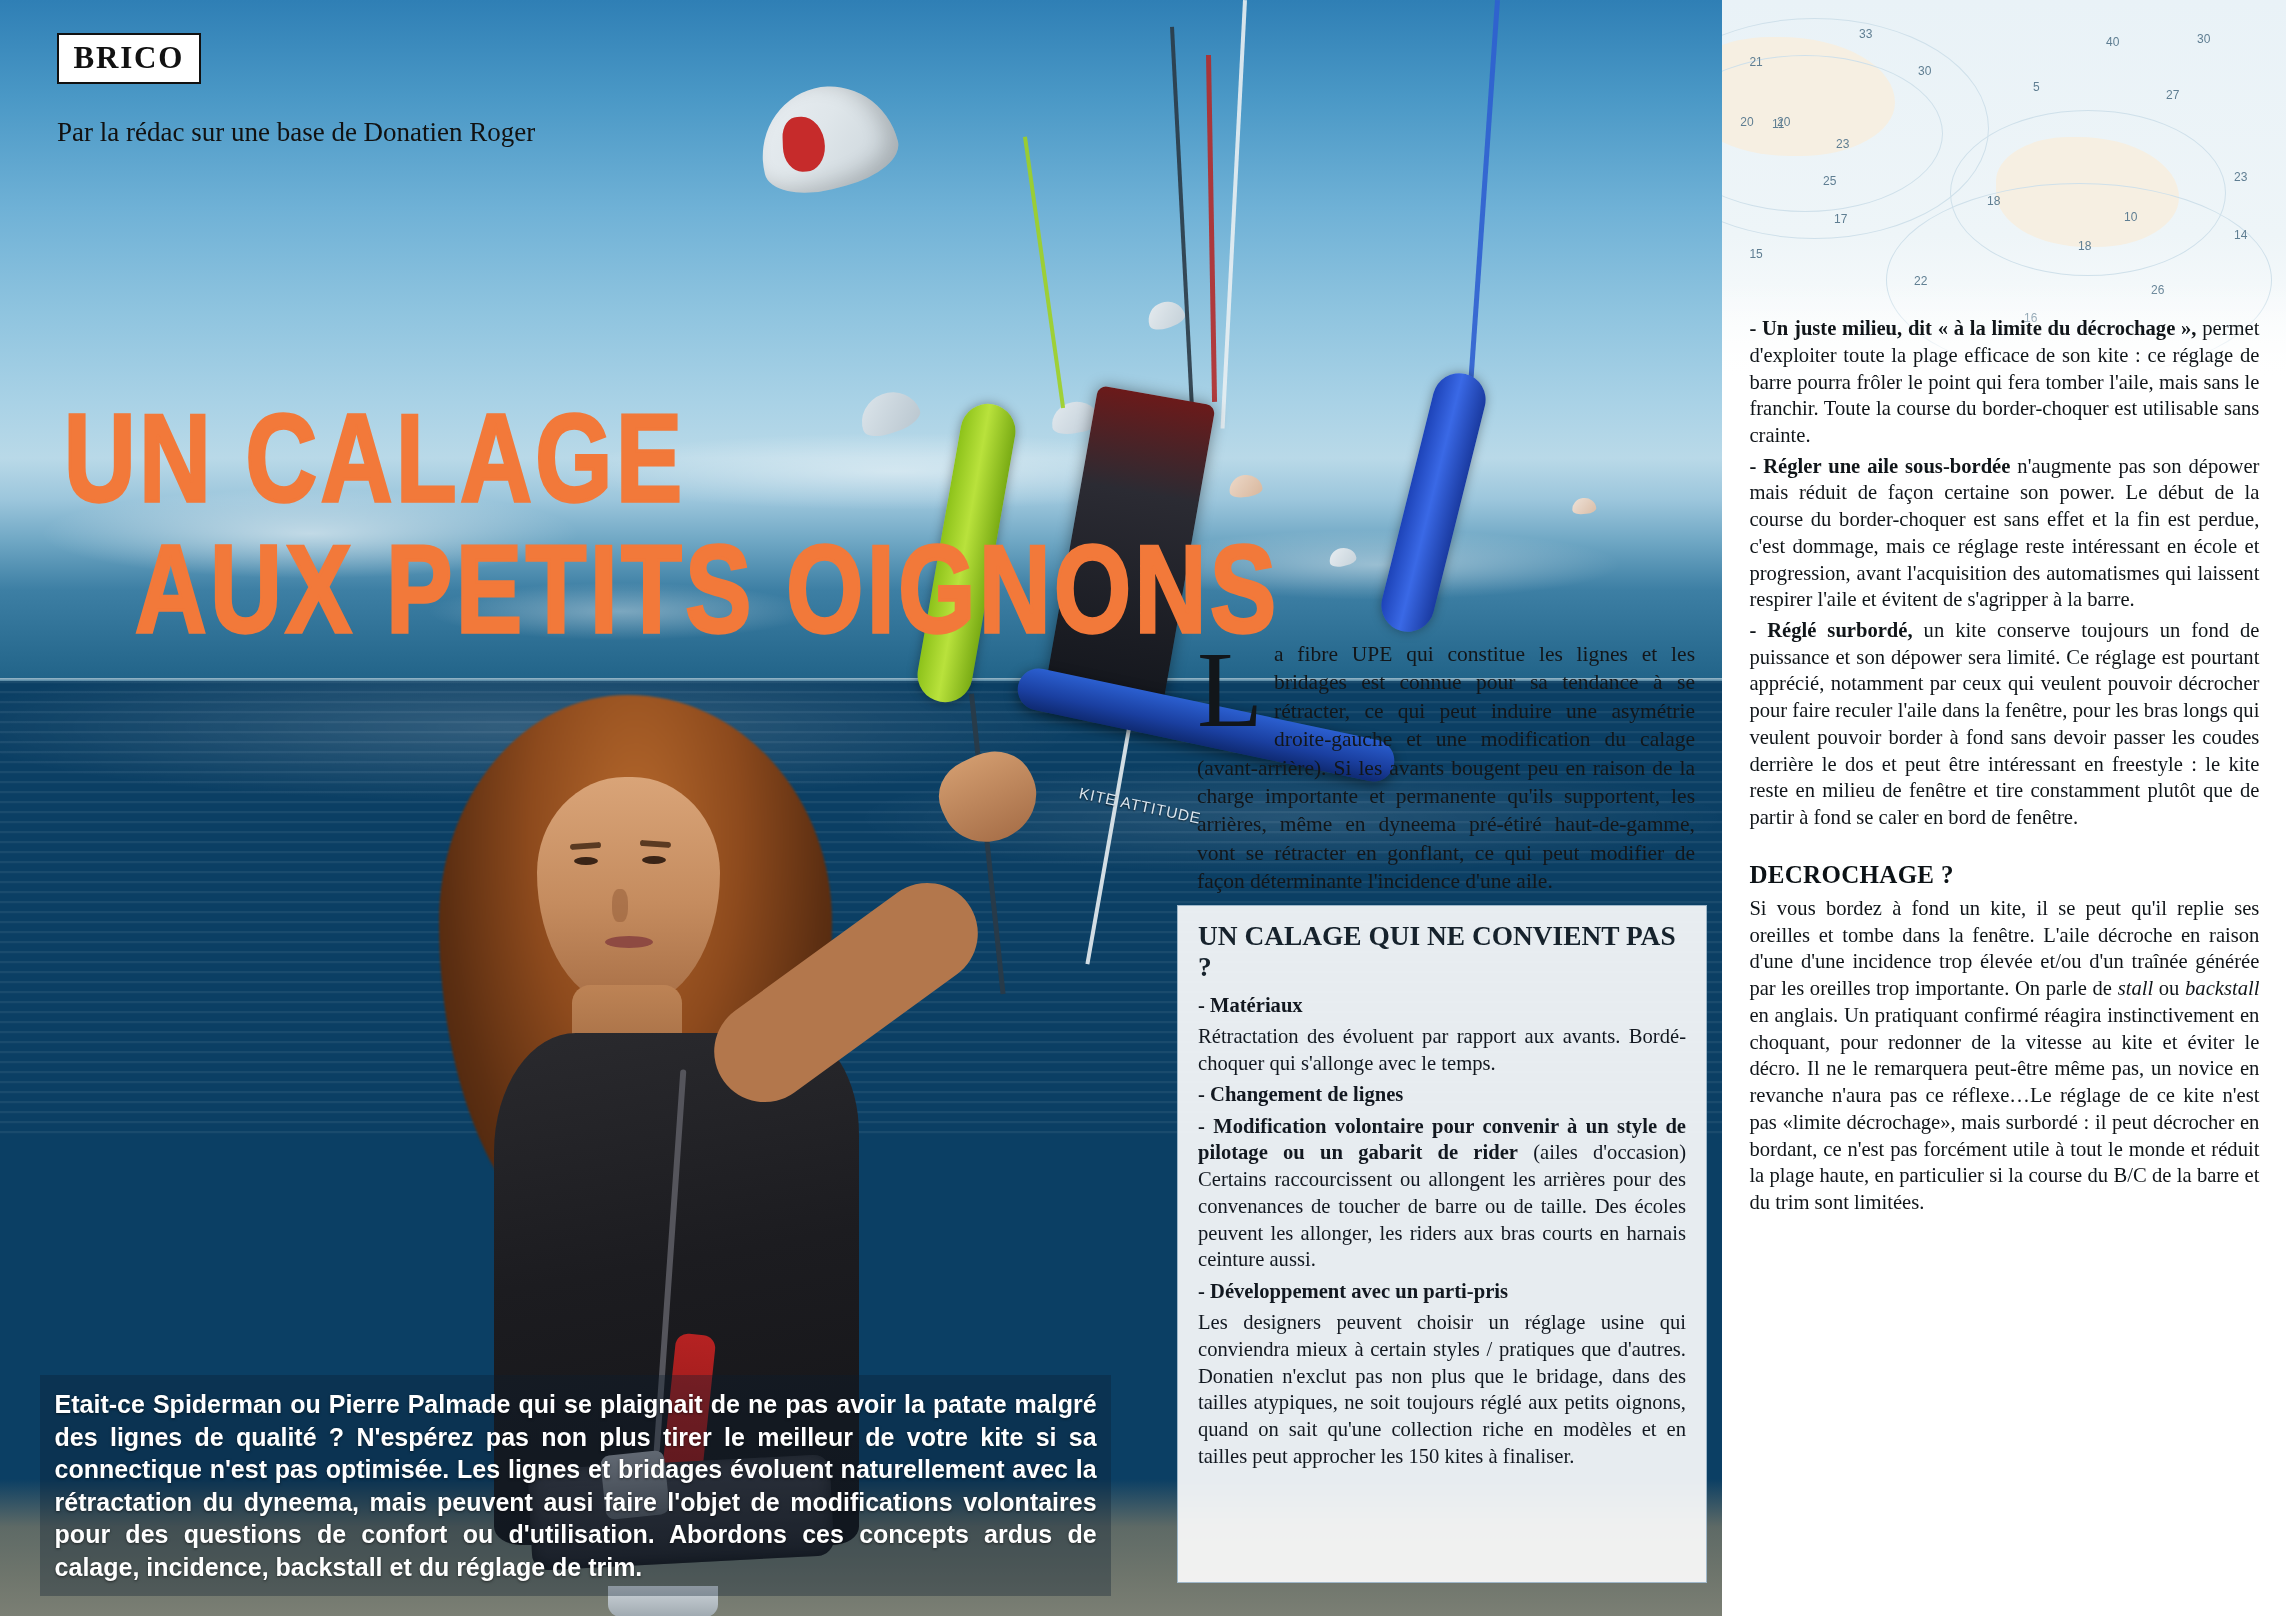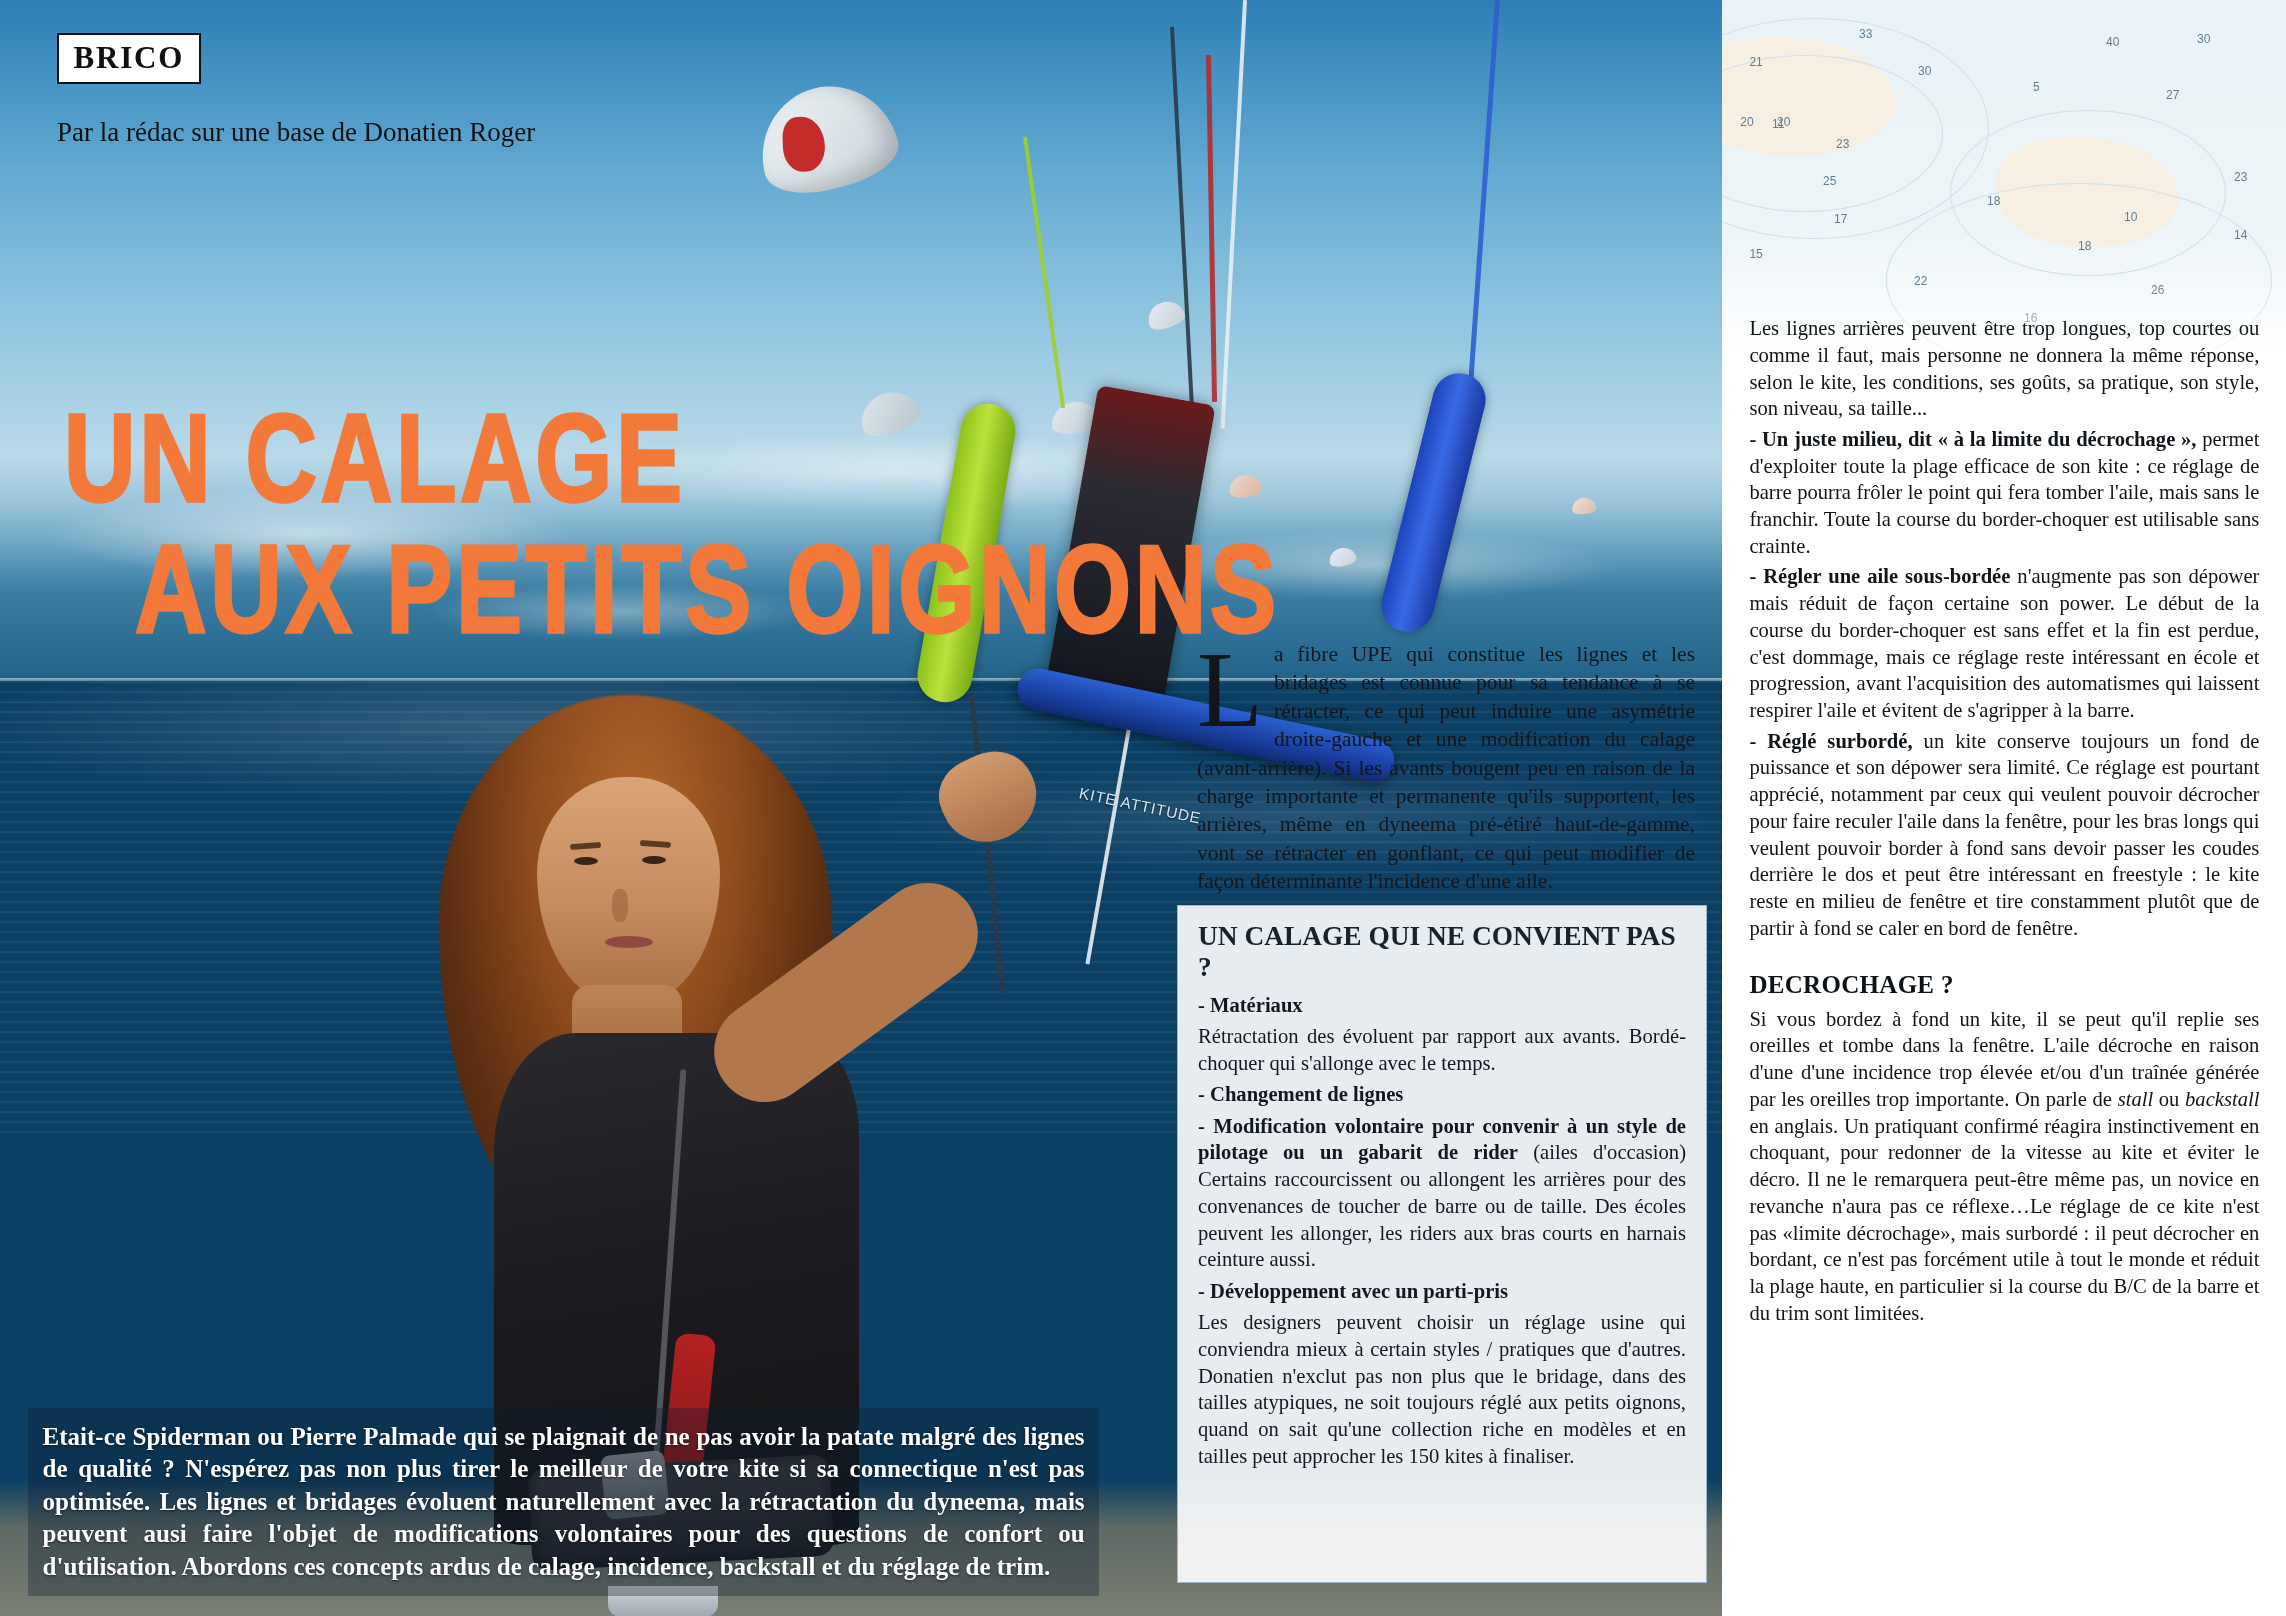--- a/index.html
+++ b/index.html
@@ -228,25 +228,25 @@
     font-family:"Liberation Serif", serif;
     text-align:justify;
   }
   .intro-block .dropcap {
     float:left; font-size:108px; line-height:.82; padding:5.5px 11px 0 0;
     font-family:"Liberation Serif", serif; font-weight:normal; color:#12161a;
   }
 
   
   .caption-box {
-    position:absolute; left:28px; bottom:20px; width:1042px;
+    position:absolute; left:40px; bottom:20px; width:1042px;
     background: rgba(12,30,48,.34);
     padding:12.8px 14.6px;
     color:#ffffff; font-weight:bold; font-size:25px; line-height:1.3;
-    font-family:Liberation Serif, serif; text-align:justify;
+    font-family:Liberation Sans, sans-serif; text-align:justify;
     text-shadow: 0 0.9px 2.7px rgba(0,0,0,.55);
   }
 
   
   .inset-box {
     position:absolute; left:1177px; top:905px; width:528px; height:676px;
     border:1.8px solid #9fb7c9;
     background: rgba(255,255,255,.90);
     padding:0;
   }
@@ -410,21 +410,20 @@
     <div class="mnum" style="left:512px; top:228px;">14</div>
     <div class="mnum" style="left:64px;  top:212px;margin-left:48px;">17</div>
     <div class="mnum" style="left:27.4px;  top:247px;">15</div>
     <div class="mnum" style="left:192px; top:274px;">22</div>
     <div class="mnum" style="left:429px; top:283px;">26</div>
     <div class="mnum" style="left:302px; top:311px;">16</div>
     <div class="map-fade"></div>
   </div>
 
   <div class="right-col">
-    <p>Les lignes arrières peuvent être trop longues, top courtes ou comme il faut, mais personne ne donnera la même réponse, selon le kite, les conditions, ses goûts, sa pratique, son style, son niveau, sa taille...</p>
     <p><b>- Un juste milieu, dit « à la limite du décrochage »,</b><span> permet d'exploiter toute la plage efficace de son kite : ce réglage de barre pourra frôler le point qui fera tomber l'aile, mais sans le franchir. Toute la course du border-choquer est utilisable sans crainte.</span></p>
     <p><b>- Régler une aile sous-bordée</b><span> n'augmente pas son dépower mais réduit de façon certaine son power. Le début de la course du border-choquer est sans effet et la fin est perdue, c'est dommage, mais ce réglage reste intéressant en école et progression, avant l'acquisition des automatismes qui laissent respirer l'aile et évitent de s'agripper à la barre.</span></p>
     <p><b>- Réglé surbordé,</b><span> un kite conserve toujours un fond de puissance et son dépower sera limité. Ce réglage est pourtant apprécié, notamment par ceux qui veulent pouvoir décrocher pour faire reculer l'aile dans la fenêtre, pour les bras longs qui veulent pouvoir border à fond sans devoir passer les coudes derrière le dos et peut être intéressant en freestyle : le kite reste en milieu de fenêtre et tire constamment plutôt que de partir à fond se caler en bord de fenêtre.</span></p>
 
     <div class="gap"></div>
 
     <div class="sec-title">DECROCHAGE ?</div>
     <p><span>Si vous bordez à fond un kite, il se peut  qu'il replie ses oreilles et tombe dans la fenêtre. L'aile décroche en raison d'une d'une incidence trop élevée et/ou d'un traînée générée par les oreilles trop importante. On parle de </span><i>stall</i><span> ou </span><i>backstall</i><span> en anglais. Un pratiquant confirmé réagira instinctivement en choquant, pour redonner de la vitesse au kite et éviter le décro. Il ne le remarquera peut-être même pas, un novice en revanche n'aura pas ce réflexe…Le réglage de ce kite n'est pas «limite décrochage», mais surbordé : il peut décrocher en bordant, ce n'est pas forcément utile à tout le monde et réduit la plage haute, en particulier si la course du B/C de la barre et du trim sont limitées.</span></p>
   </div>
 </div>

